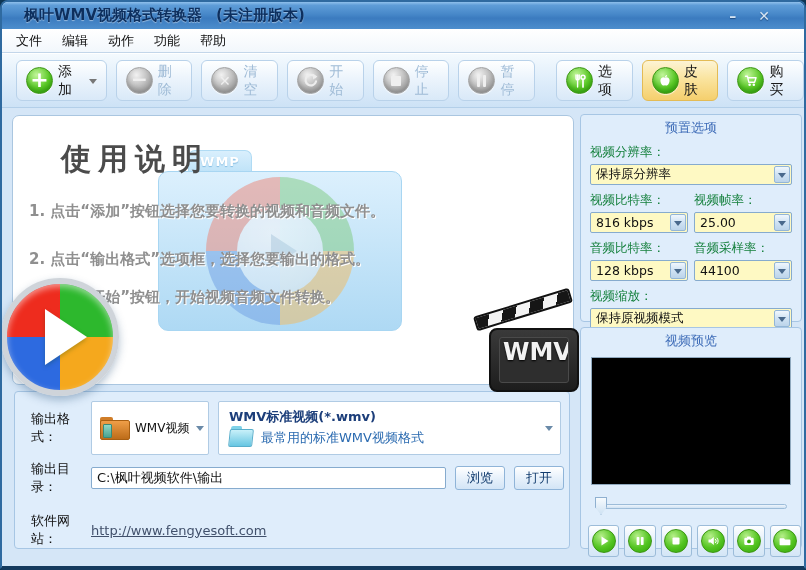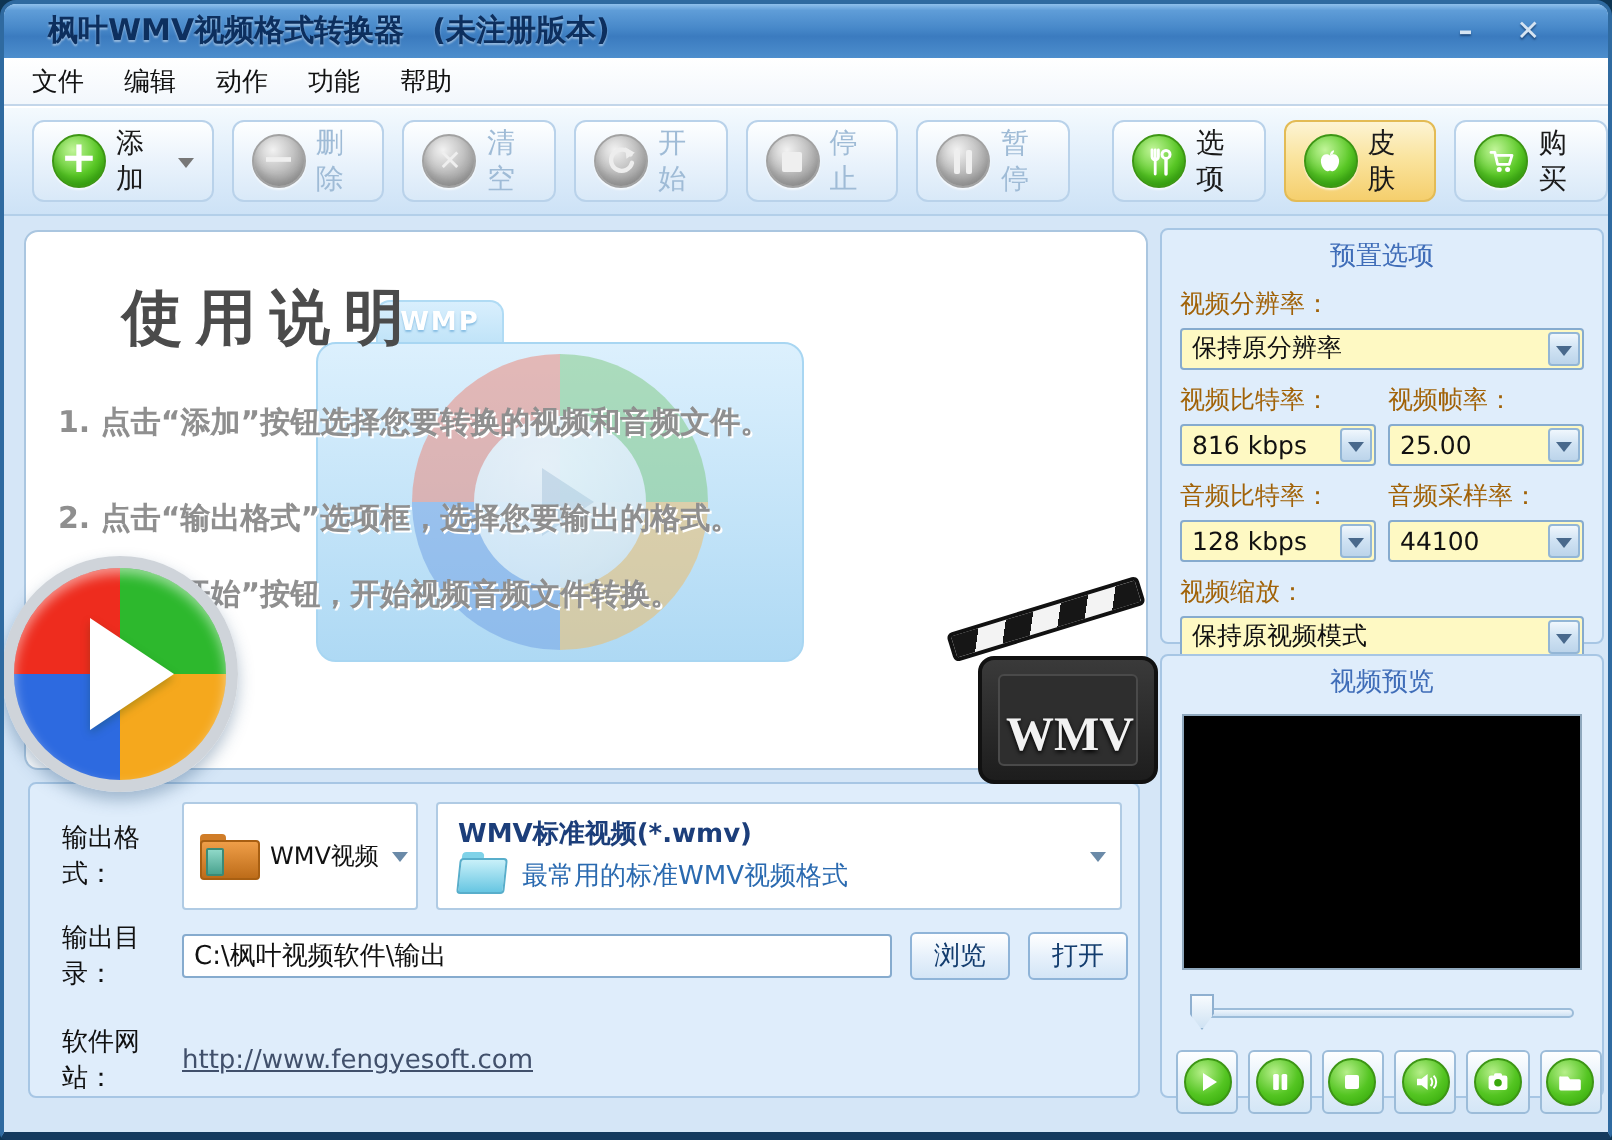--- a/index.html
+++ b/index.html
@@ -91,30 +91,30 @@
     border-top:28px solid transparent; border-bottom:28px solid transparent; margin-left:12px;
     filter:drop-shadow(0 2px 2px rgba(0,60,0,.25)); }
 
   .clapper { position:absolute; right:-6px; bottom:-8px; z-index:4; }
   .clap-bar { position:absolute; right:6px; top:-26px; width:100px; height:15px;
     background:repeating-linear-gradient(115deg,#161616 0 13px,#f3f3f3 13px 26px);
     border:2px solid #111; border-radius:3px; transform:rotate(-17deg); }
   .clap-board { width:90px; height:64px; background:linear-gradient(#3a3a3a,#1d1d1d);
     border:2px solid #111; border-radius:8px; padding:7px 8px; }
   .clap-screen { width:100%; height:100%; background:#2e2e2e; border-radius:3px;
-    border:1px solid #4a4a4a; overflow:hidden; display:flex; align-items:flex-end;font-family:Liberation Serif, serif; }
+    border:1px solid #4a4a4a; overflow:hidden; display:flex; align-items:flex-start; }
   .clap-screen span { color:#f2f2f2; font-size:24px; font-weight:bold; letter-spacing:0;
     padding-left:3px; text-shadow:0 1px 2px #000; }
 
   
   .groupbox { position:absolute; background:#dfedfb; border:1px solid #a7c6e4; border-radius:4px; }
   .gb-title { text-align:center; color:#3f6db8; font-size:13px; margin-top:4px; }
 
   .presets { left:578px; top:112px; width:222px; height:208px; padding:0 9px; }
-  .fld-label { font-size:12.5px; color:#a16207; margin-top:7px; }
+  .fld-label { font-size:12.5px; color:#15803d; margin-top:7px; }
   .selectbox { display:flex; align-items:center; height:21px; background:#fef9c3;
     border:1px solid #86abce; border-radius:2px; margin-top:3px; cursor:pointer; }
   .selectbox .val { flex:1; padding-left:5px; font-size:12.5px; color:#111;
     white-space:nowrap; overflow:hidden; }
   .selectbox .dd { width:16px; height:17px; margin:1px; border:1px solid #93b6d6; border-radius:2px;
     background:linear-gradient(#f0f7fd,#cfe2f3 50%,#bcd4ea);
     display:flex; align-items:center; justify-content:center; flex:none; }
   .selectbox .dd::after { content:''; width:0; height:0; border:4px solid transparent;
     border-top:5px solid #49698c; margin-top:5px; }
   .two-col { display:flex; justify-content:space-between; }

